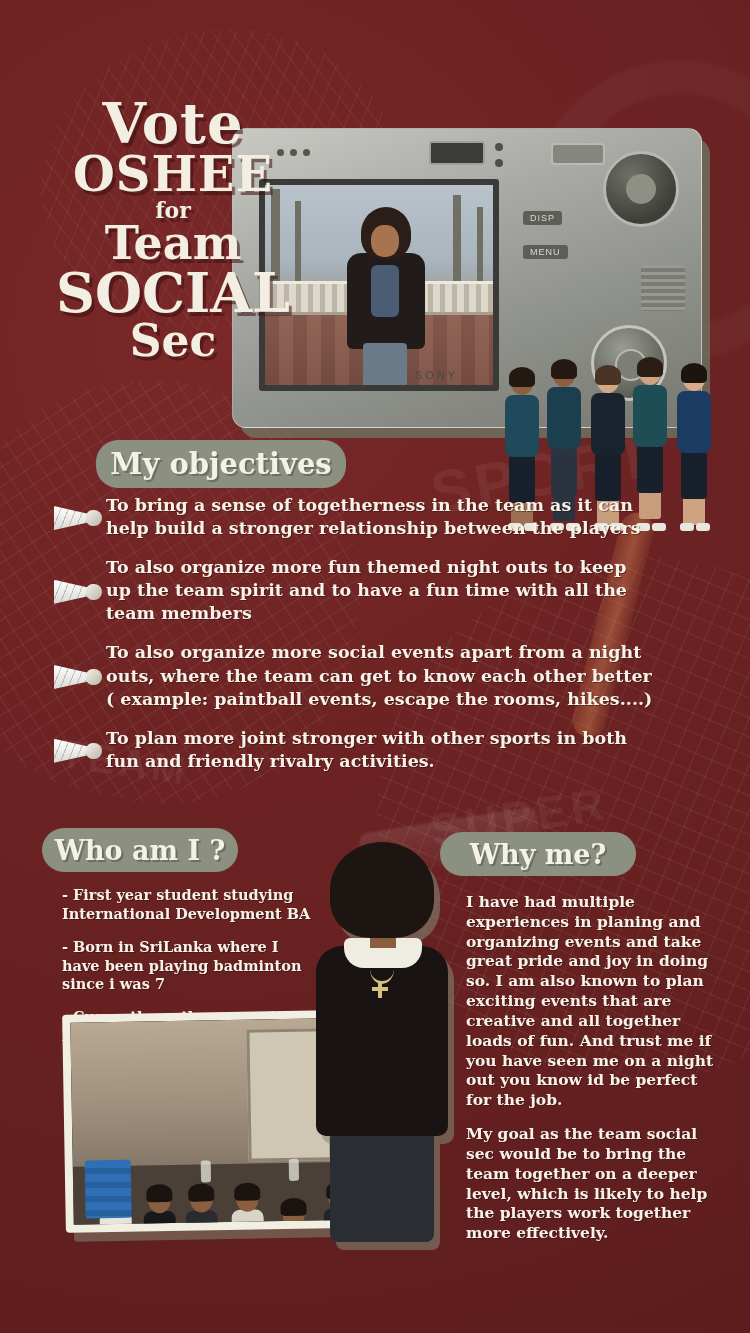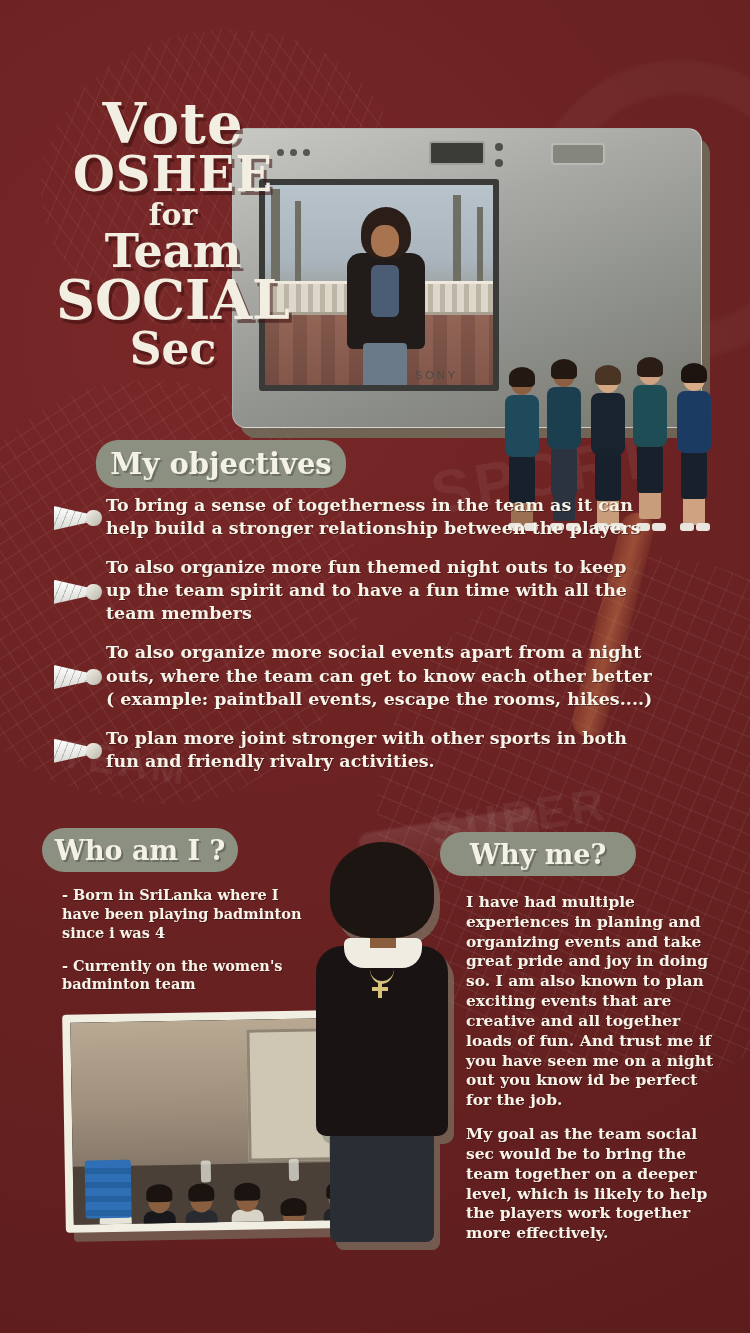--- a/index.html
+++ b/index.html
@@ -94,21 +94,21 @@
   }
   .headline div {
     color: #f2efe2;
     font-family: "DejaVu Serif", serif;
     font-weight: bold;
     line-height: 0.98;
     text-shadow: 3px 4px 0 rgba(60,15,15,.55);
   }
   .hl-vote   { font-size: 56px; letter-spacing: 1px; }
   .hl-oshee  { font-size: 48px; letter-spacing: 1px; }
-  .hl-for    { font-size: 30px; margin-top: 2px; }
+  .hl-for    { font-size: 22px; margin-top: 2px; }
   .hl-team   { font-size: 46px; }
   .hl-social { font-size: 54px; letter-spacing: 0px; }
   .hl-sec    { font-size: 44px; }
 
   
   .camera-wrap {
     position: absolute;
     left: 232px; top: 128px;
     width: 470px; height: 300px;
     z-index: 5;
@@ -403,20 +403,27 @@
             <div class="p1-jacket"></div>
             <div class="p1-shirt"></div>
             <div class="p1-jeans"></div>
             <div class="p1-hair"></div>
             <div class="p1-face"></div>
           </div>
         </div>
         <div class="cam-brand">SONY</div>
       </div>
 
+      <div class="cam-right">
+        <div class="cam-dial"></div>
+        <div class="cam-pad"></div>
+        <div class="cam-grill"></div>
+        <div class="cam-btn disp">DISP</div>
+        <div class="cam-btn menu">MENU</div>
+      </div>
     </div>
   </div>
 
   <div class="team-photo">
     <div class="tp-person" style="left:4px;">
       <div class="tp-legs"></div>
         <div class="tp-bottom"></div>
       <div class="tp-top" style="background:#1f4a5c;"></div>
       <div class="tp-head"></div>
         <div class="tp-hair"></div>
@@ -490,21 +497,22 @@
     <div class="obj-item">
       <span class="shuttle">
           <span class="skirt"></span>
           <span class="cork"></span>
         </span>
       <span class="obj-text">To plan more joint stronger with other sports in both fun and friendly rivalry activities.</span>
     </div>
   </div>
 
   <div class="who-list">
-    <div class="who-item">- Born in SriLanka where I have been playing badminton since i was 4</div>
+    <div class="who-item">- First year student studying International Development BA</div>
+    <div class="who-item">- Born in SriLanka where I have been playing badminton since i was 7</div>
     <div class="who-item">- Currently on the women's badminton team</div>
   </div>
 
   <div class="why-text">
     <p>I have had multiple experiences in planing and organizing events and take great pride and joy in doing so. I am also known to plan exciting events that are creative and all together loads of fun. And trust me if you have seen me on a night out you know id be perfect for the job.</p>
     <p>My goal as the team social sec would be to bring the team together on a deeper level, which is likely to help the players work together more effectively.</p>
   </div>
 
   <div class="portrait">
     <div class="pt-jeans"></div>

